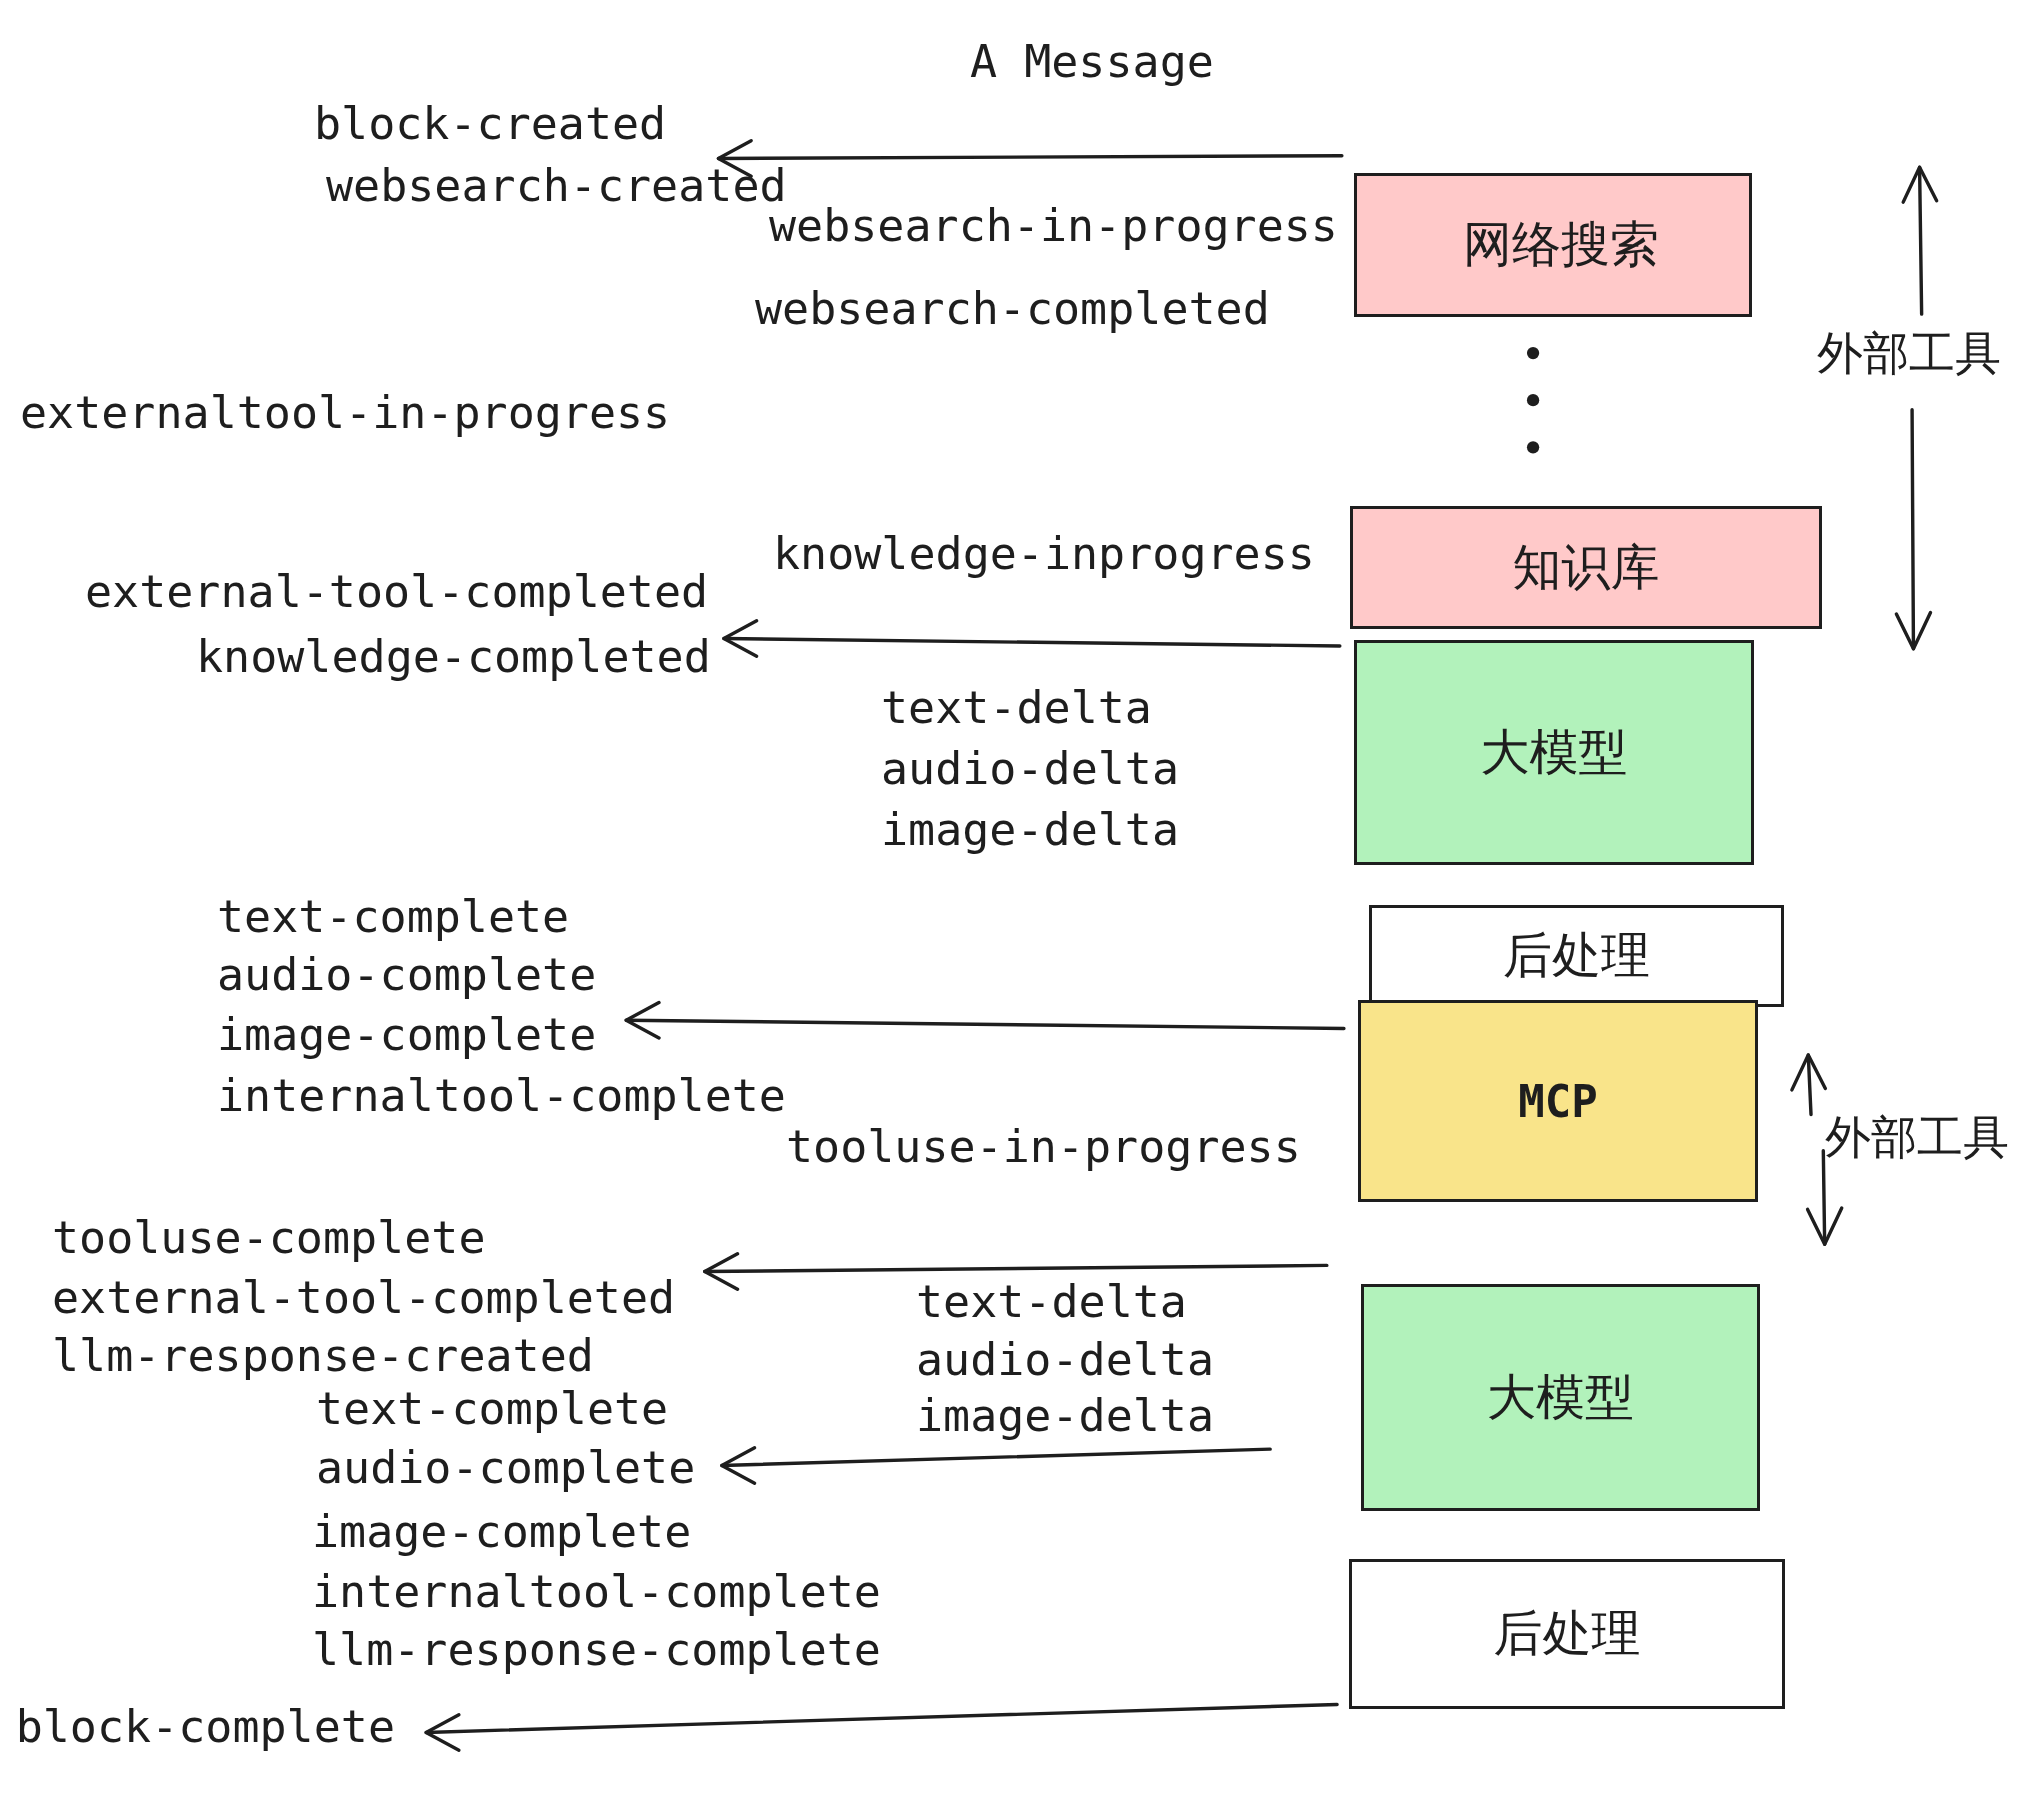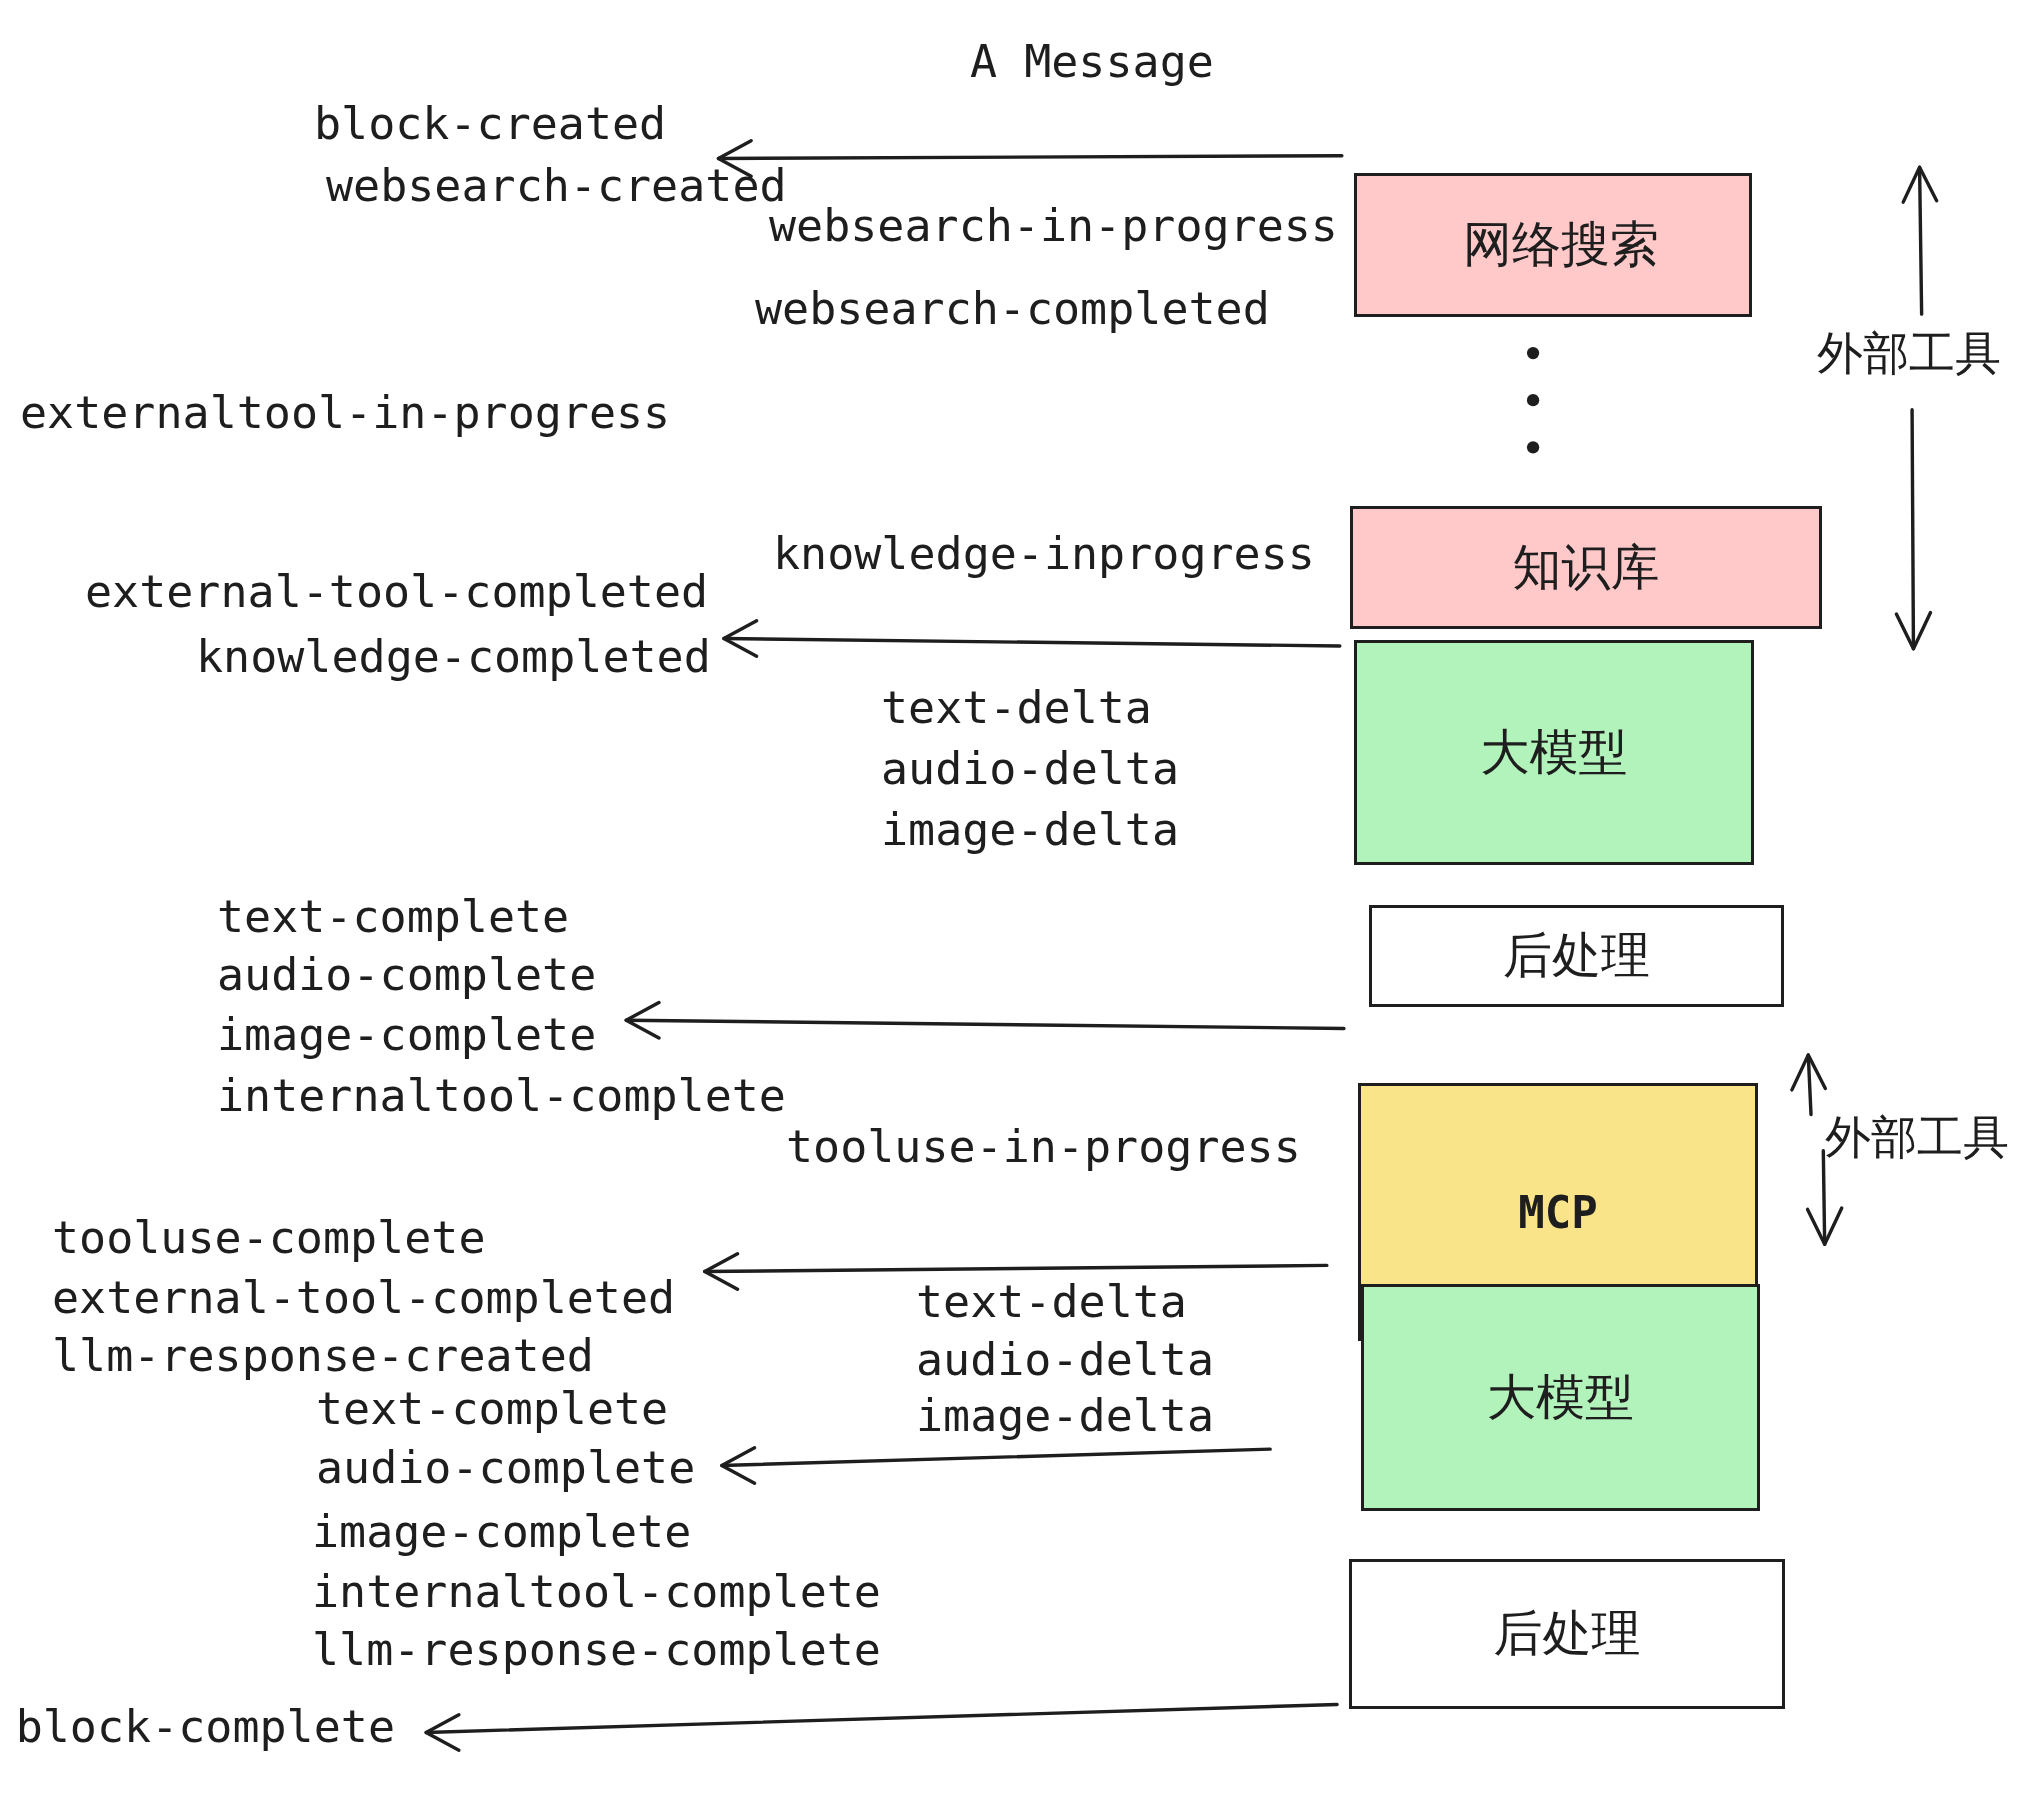--- a/index.html
+++ b/index.html
@@ -154,21 +154,21 @@
   </div>
   <div class="node fill-pink" style="left:1350px; top:506px;  width:472px; height:123px;">
     <span class="cn">知识库</span>
   </div>
   <div class="node fill-green" style="left:1354px; top:640px;  width:400px; height:225px;">
     <span class="cn">大模型</span>
   </div>
   <div class="node fill-white" style="left:1369px; top:905px; width:415px; height:102px;">
     <span class="cn">后处理</span>
   </div>
-  <div class="node fill-yellow" style="left:1358px; top:1083px; width:400px; height:258px;">
+  <div class="node fill-yellow" style="left:1358px; top:1000px; width:400px; height:202px;">
     <span class="mono">MCP</span>
   </div>
   <div class="node fill-green" style="left:1361px; top:1284px; width:399px; height:227px;">
     <span class="cn">大模型</span>
   </div>
   <div class="node fill-white" style="left:1349px; top:1559px; width:436px; height:150px;">
     <span class="cn">后处理</span>
   </div>
 
   <div class="side-label" style="left:1817px; top:327px;">外部工具</div>

